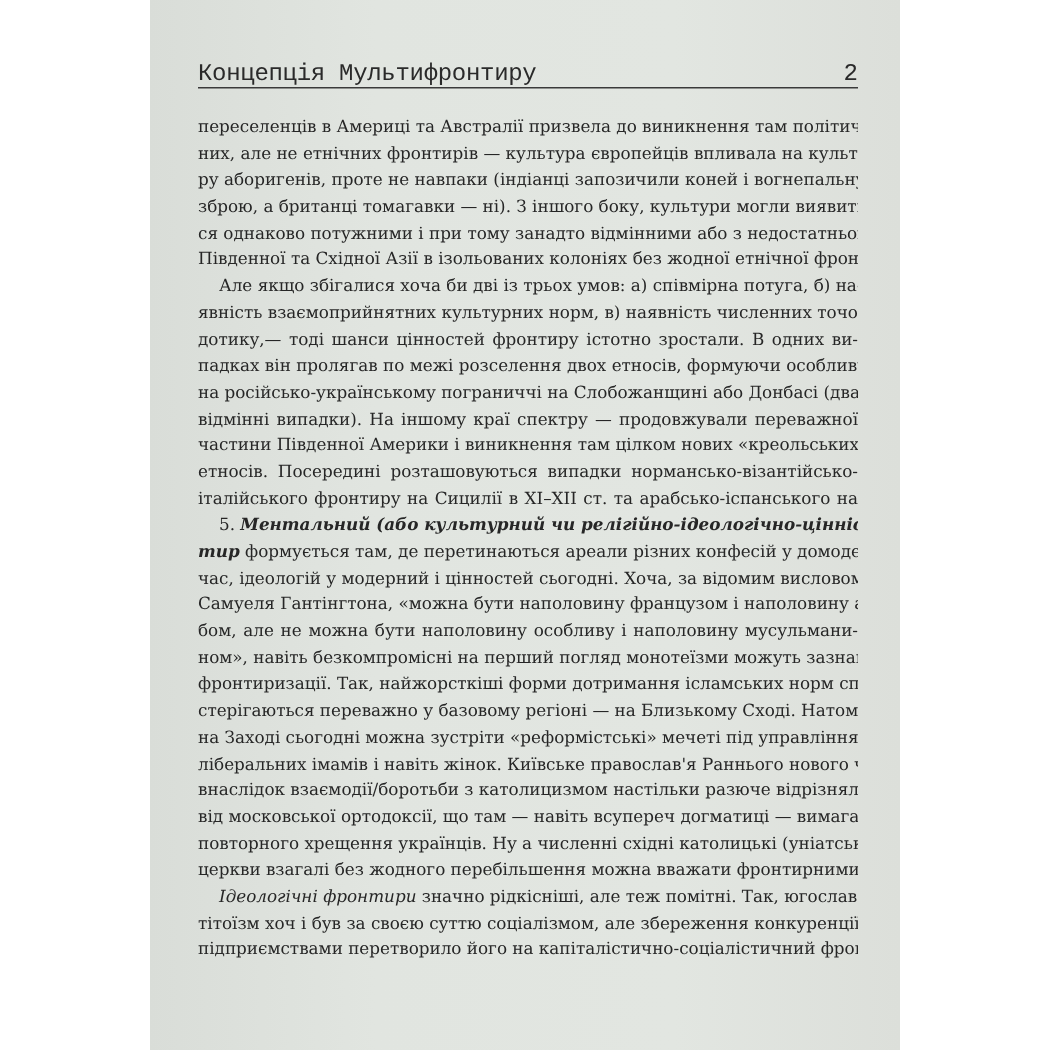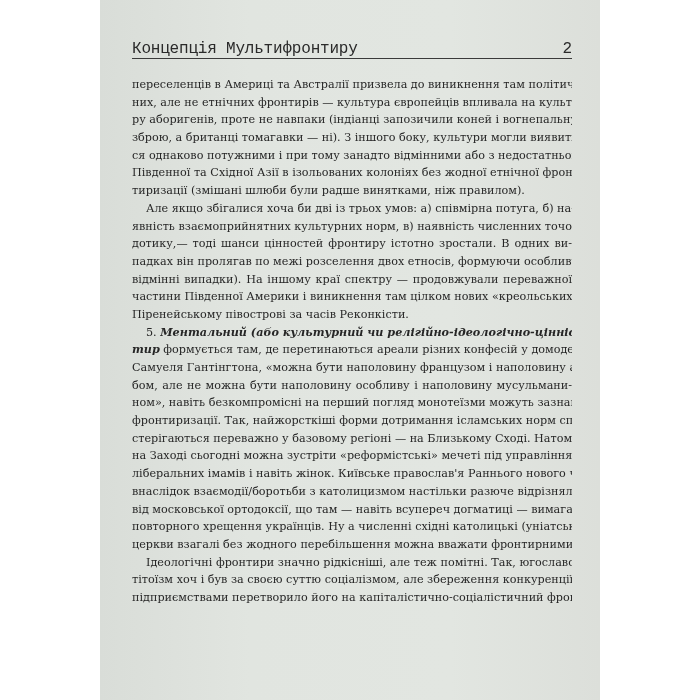--- a/index.html
+++ b/index.html
@@ -24,51 +24,53 @@
     position:absolute; left:32px; top:76px; width:440px;
     font-family:"DejaVu Serif", serif; font-size:11.2px; line-height:17.7px; color:#262626;
   }
   .line {
     display:block; white-space:nowrap; text-align:justify; text-align-last:justify;
     height:17.7px; overflow:hidden;
   }
   .line.last { text-align-last:left; }
   .line.indent { padding-left:14px; }
   .bi { font-weight:bold; font-style:italic; }
-  .it { }
+  .it { font-style:italic; }
 </style>
 </head>
 <body>
 
 <div class="page">
   <div class="header">
     <span class="title">Концепція Мультифронтиру</span>
     <span class="pnum">2</span>
   </div>
   <div class="rule"></div>
 
   <div class="body">
     <span class="line">переселенців в Америці та Австралії призвела до виникнення там політич-</span>
     <span class="line">них, але не етнічних фронтирів — культура європейців впливала на культу-</span>
     <span class="line">ру аборигенів, проте не навпаки (індіанці запозичили коней і вогнепальну</span>
     <span class="line">зброю, а британці томагавки — ні). З іншого боку, культури могли виявити-</span>
     <span class="line">ся однаково потужними і при тому занадто відмінними або з недостатньою</span>
     <span class="line">Південної та Східної Азії в ізольованих колоніях без жодної етнічної фрон-</span>
-    <span class="line last">тиризації (змішані шлюби були радше винятками, ніж правилом).</span>
 
     <span class="line indent">Але якщо збігалися хоча би дві із трьох умов: а) співмірна потуга, б) на-</span>
     <span class="line">явність взаємоприйнятних культурних норм, в) наявність численних точок</span>
     <span class="line">дотику,— тоді шанси цінностей фронтиру істотно зростали. В одних ви-</span>
     <span class="line">падках він пролягав по межі розселення двох етносів, формуючи особливу</span>
+    <span class="line">на російсько-українському пограниччі на Слобожанщині або Донбасі (два</span>
     <span class="line">відмінні випадки). На іншому краї спектру — продовжували переважної</span>
     <span class="line">частини Південної Америки і виникнення там цілком нових «креольських»</span>
-    <span class="line last">Піренейському півострові за часів Реконкісти.</span>
+    <span class="line">етносів. Посередині розташовуються випадки норманськo-візантійсько-</span>
+    <span class="line">італійського фронтиру на Сицилії в XI–XII ст. та арабсько-іспанського на</span>
 
     <span class="line indent"><span>5. </span><span class="bi">Ментальний (або культурний чи релігійно-ідеологічно-ціннісний) фрон-</span></span>
     <span class="line"><span class="bi">тир</span><span> формується там, де перетинаються ареали різних конфесій у домодерний</span></span>
+    <span class="line">час, ідеологій у модерний і цінностей сьогодні. Хоча, за відомим висловом</span>
     <span class="line">Самуеля Гантінгтона, «можна бути наполовину французом і наполовину ара-</span>
     <span class="line">бом, але не можна бути наполовину особливу і наполовину мусульмани-</span>
     <span class="line">ном», навіть безкомпромісні на перший погляд монотеїзми можуть зазнавати</span>
     <span class="line">фронтиризації. Так, найжорсткіші форми дотримання ісламських норм спо-</span>
     <span class="line">стерігаються переважно у базовому регіоні — на Близькому Сході. Натомість</span>
     <span class="line">на Заході сьогодні можна зустріти «реформістські» мечеті під управлінням</span>
     <span class="line">ліберальних імамів і навіть жінок. Київське православ'я Раннього нового часу</span>
     <span class="line">внаслідок взаємодії/боротьби з католицизмом настільки разюче відрізнялося</span>
     <span class="line">від московської ортодоксії, що там — навіть всупереч догматиці — вимагали</span>
     <span class="line">повторного хрещення українців. Ну а численні східні католицькі (уніатські)</span>

